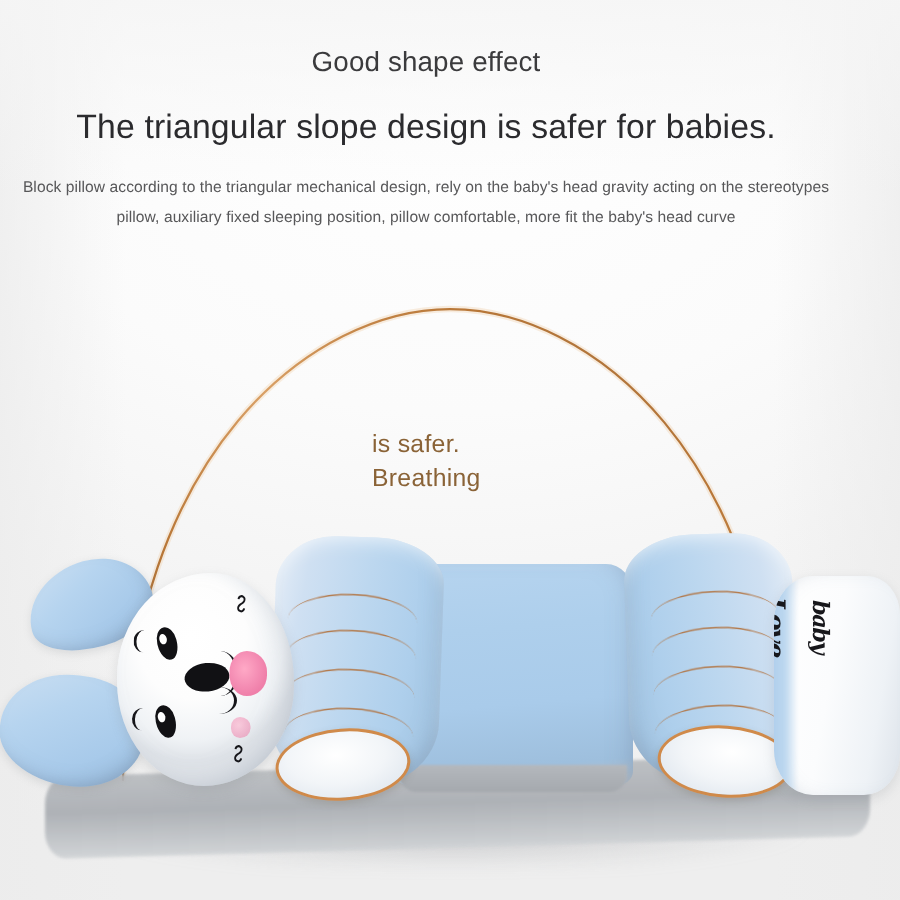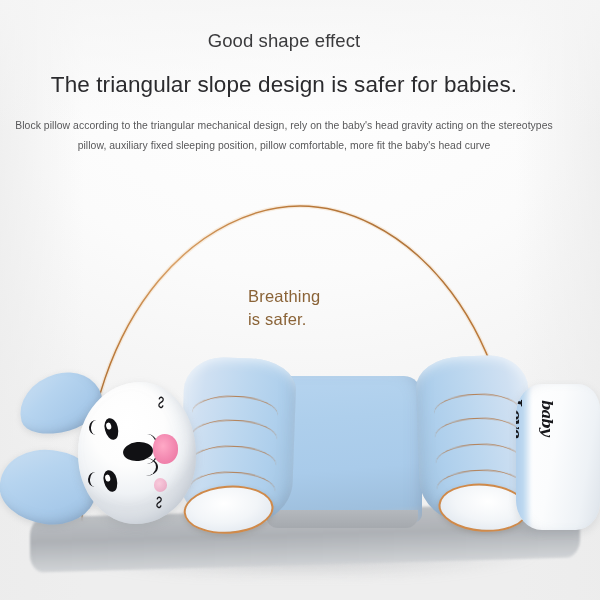--- a/index.html
+++ b/index.html
@@ -224,22 +224,22 @@
         <stop offset="0%" stop-color="#e7b987" stop-opacity="0.35"></stop>
         <stop offset="50%" stop-color="#f3d6b2" stop-opacity="0.55"></stop>
         <stop offset="100%" stop-color="#e7b987" stop-opacity="0.35"></stop>
       </linearGradient>
     </defs>
     <path d="M 82 520 C 86 300, 210 206, 300 206 C 392 206, 516 302, 520 524" fill="none" stroke="url(#arcglow)" stroke-width="4.2" stroke-linecap="round" opacity="0.7"></path>
     <path d="M 82 520 C 86 300, 210 206, 300 206 C 392 206, 516 302, 520 524" fill="none" stroke="url(#arcg)" stroke-width="1.5" stroke-linecap="round"></path>
   </svg>
 
   <div class="breathing">
+    <div>is safer.</div>
     <div>Breathing</div>
-    <div>is safer.</div>
   </div>
 
   <div class="pillow">
 
     <div class="shadowsoft"></div>
     <div class="shadowbase"></div>
 
     <div class="ear top"></div>
     <div class="ear bottom"></div>
 

